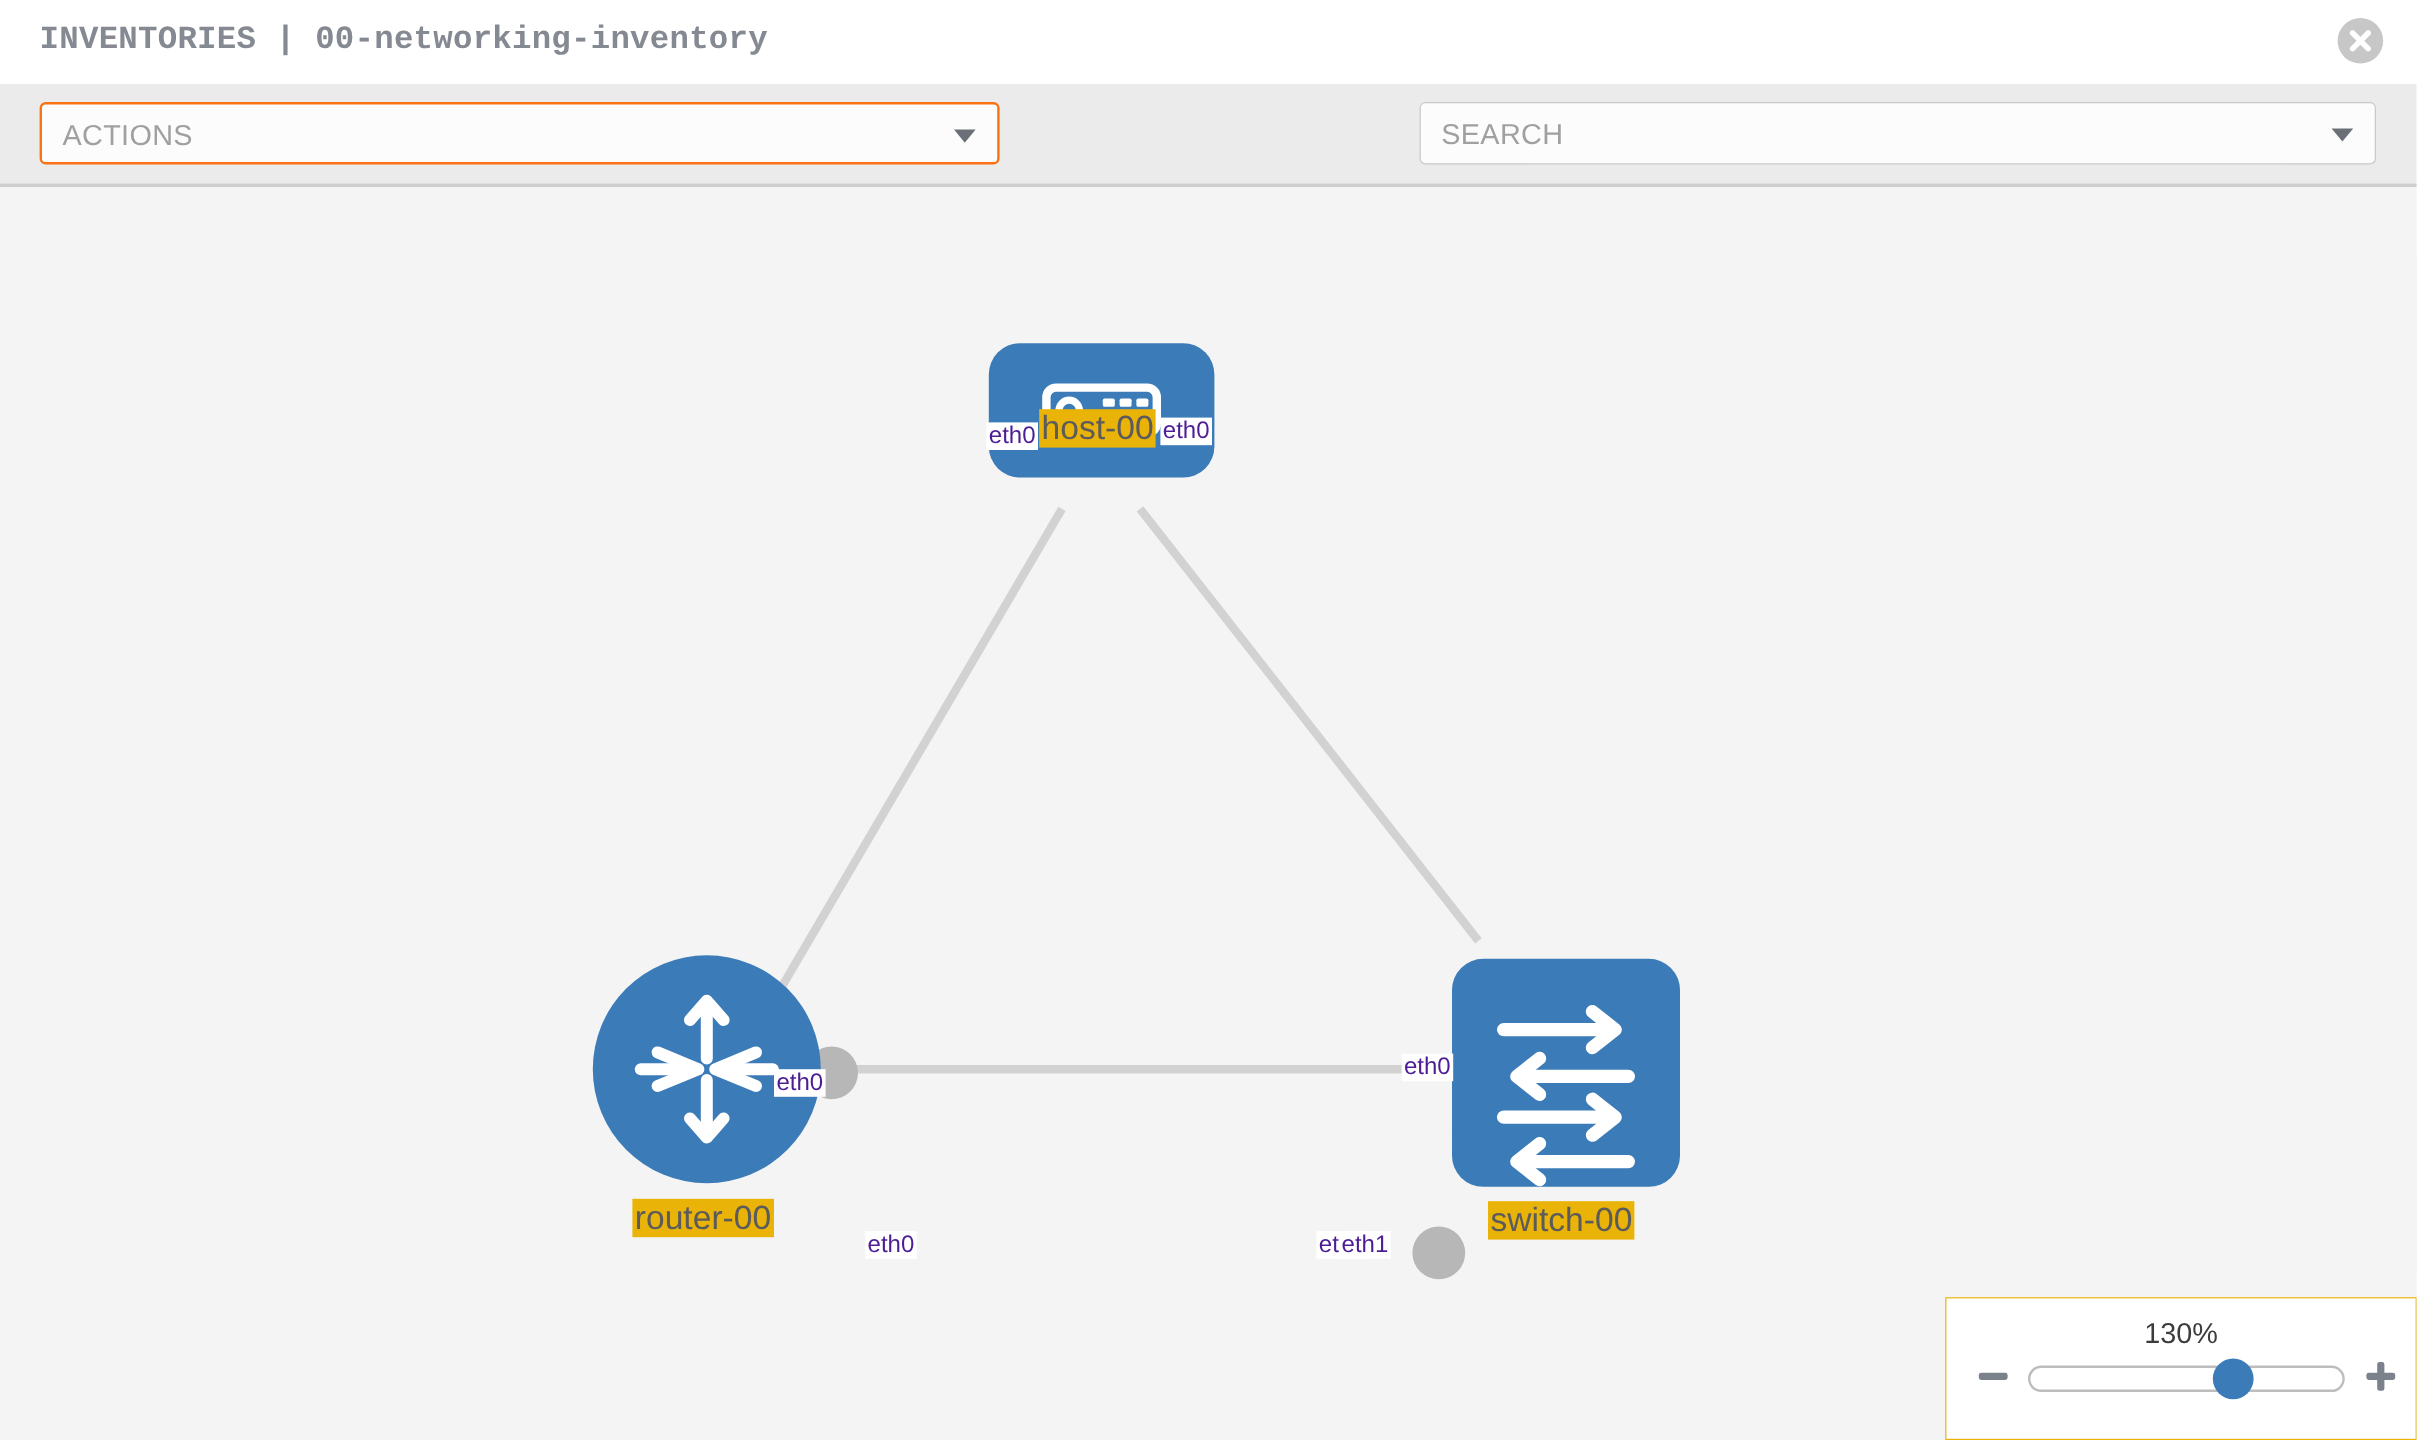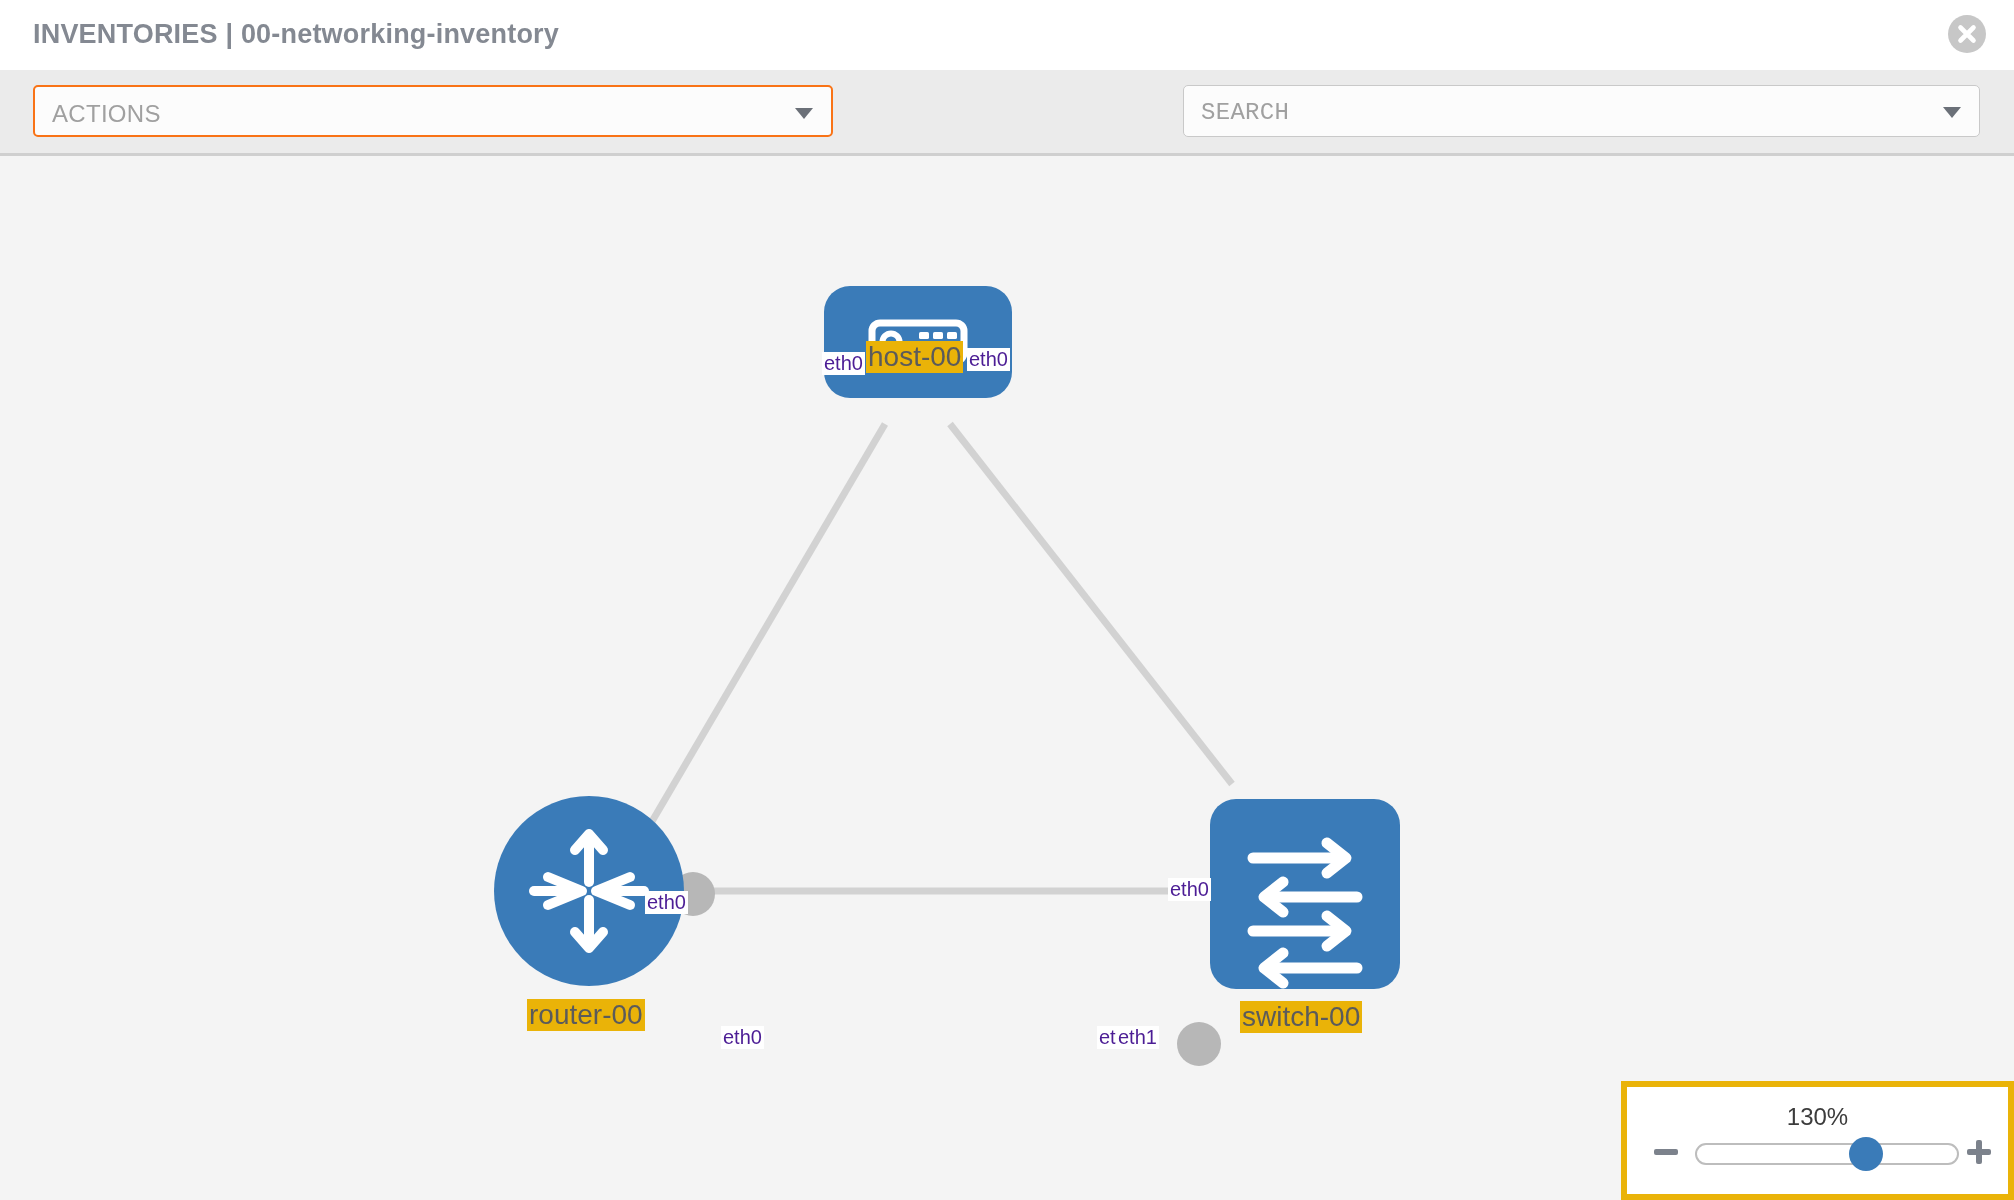--- a/index.html
+++ b/index.html
@@ -27,20 +27,21 @@
   }
   .header-title {
     position: absolute;
     left: 33px;
     top: 19px;
     font-size: 27px;
     font-weight: bold;
     color: #848992;
     letter-spacing: 0.2px;
     white-space: nowrap;
+    font-family: Liberation Mono, monospace;
   }
   .close-icon {
     position: absolute;
     right: 28px;
     top: 15px;
     width: 38px;
     height: 38px;
     border-radius: 50%;
     background: #c7c7c7;
     cursor: pointer;
@@ -100,21 +101,20 @@
     position: absolute;
     left: 1183px;
     top: 15px;
     width: 797px;
     height: 52px;
     background: #fcfcfc;
     border: 1px solid #c9c9c9;
     border-radius: 5px;
     box-sizing: border-box;
     cursor: text;
-    font-family: Liberation Mono, monospace;
   }
   .search-select .label {
     position: absolute;
     left: 17px;
     top: 13px;
     font-size: 24px;
     color: #a0a0a0;
     letter-spacing: 0.3px;
   }
 
@@ -150,21 +150,21 @@
   }
 
   
   .zoom-panel {
     position: absolute;
     left: 1621px;
     top: 1081px;
     width: 393px;
     height: 119px;
     background: #ffffff;
-    border: 6px solid #eab308;
+    border: 1px solid #eab308;
     box-sizing: border-box;
   }
   .zoom-value {
     position: absolute;
     left: 0; right: 0;
     top: 16px;
     text-align: center;
     font-size: 24px;
     color: #3c3c3c;
   }

